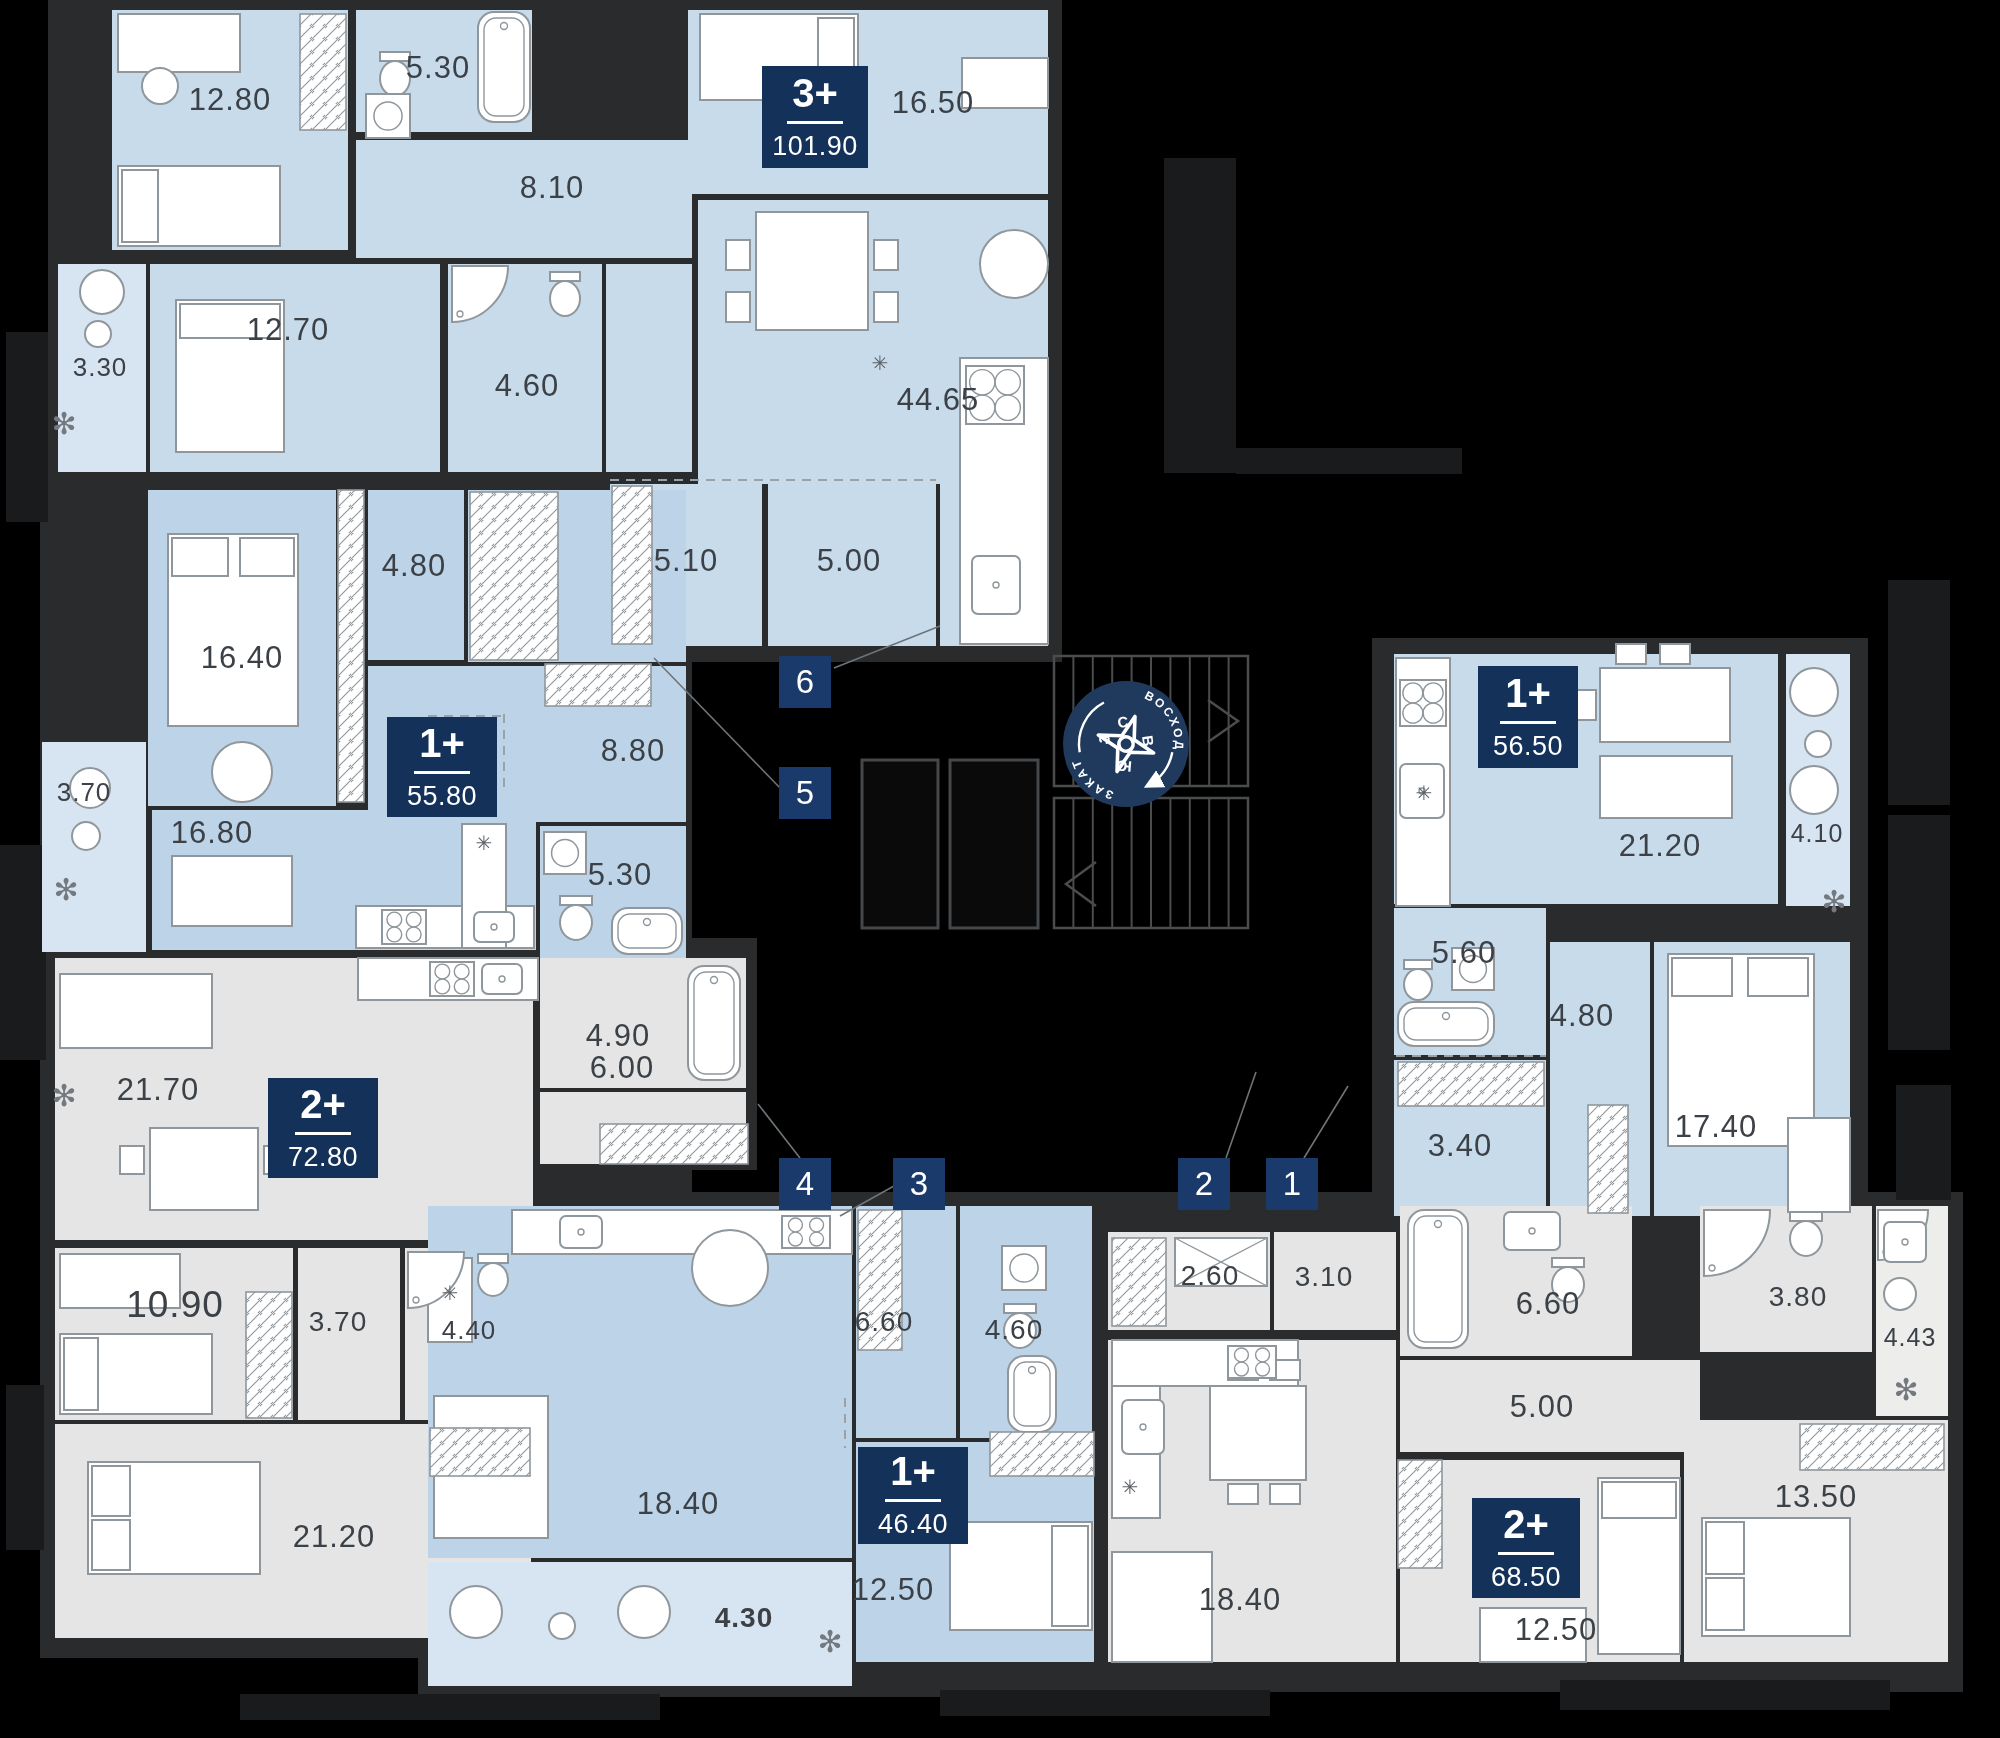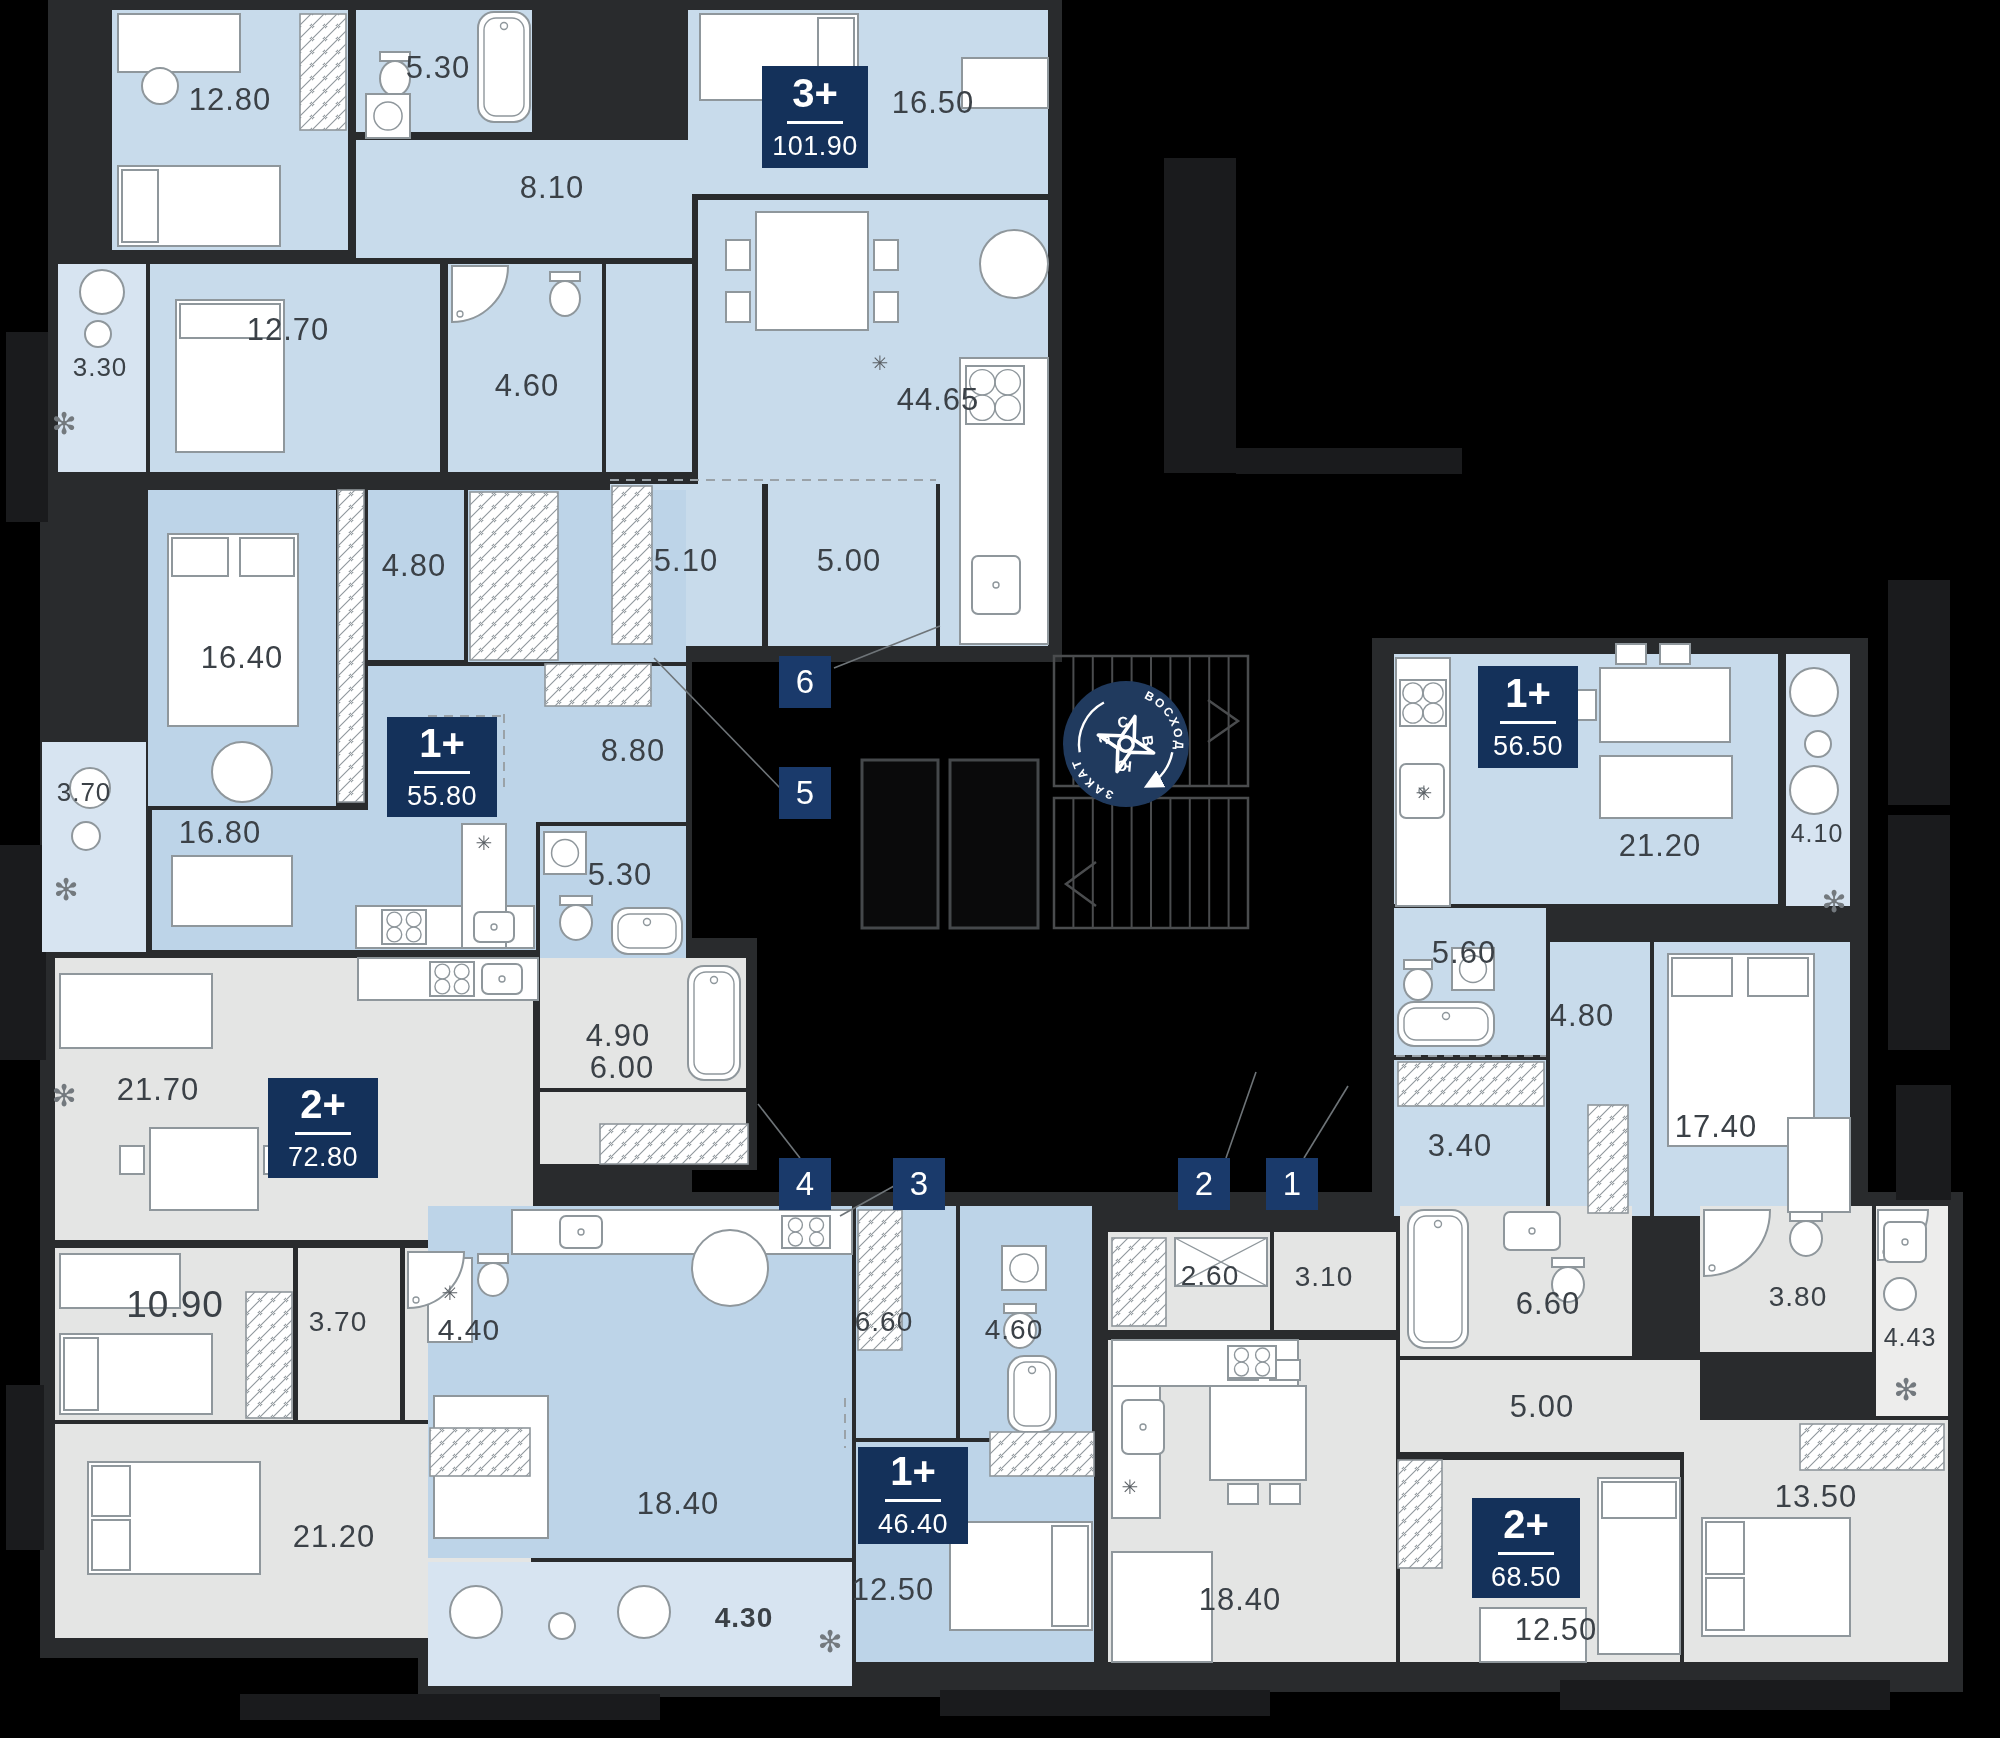--- a/index.html
+++ b/index.html
@@ -445,28 +445,28 @@
     <div class="room-label" style="left: 288px; top: 330px; font-size: 31px;">12.70</div>
     <div class="room-label" style="left: 100px; top: 367px; font-size: 26px;">3.30</div>
     <div class="room-label" style="left: 527px; top: 386px; font-size: 31px;">4.60</div>
     <div class="room-label" style="left: 938px; top: 400px; font-size: 31px;">44.65</div>
     <div class="room-label" style="left: 686px; top: 561px; font-size: 31px;">5.10</div>
     <div class="room-label" style="left: 849px; top: 561px; font-size: 31px;">5.00</div>
     <div class="room-label" style="left: 242px; top: 658px; font-size: 31px;">16.40</div>
     <div class="room-label" style="left: 414px; top: 566px; font-size: 31px;">4.80</div>
     <div class="room-label" style="left: 633px; top: 751px; font-size: 31px;">8.80</div>
     <div class="room-label" style="left: 620px; top: 875px; font-size: 31px;">5.30</div>
-    <div class="room-label" style="left: 212px; top: 833px; font-size: 31px; margin-left: 8px;">16.80</div>
+    <div class="room-label" style="left: 212px; top: 833px; font-size: 31px;">16.80</div>
     <div class="room-label" style="left: 84px; top: 792px; font-size: 26px;">3.70</div>
     <div class="room-label" style="left: 158px; top: 1090px; font-size: 31px;">21.70</div>
     <div class="room-label" style="left: 618px; top: 1036px; font-size: 31px;">4.90</div>
     <div class="room-label" style="left: 622px; top: 1068px; font-size: 31px;">6.00</div>
     <div class="room-label" style="left: 175px; top: 1305px; font-size: 37px;">10.90</div>
     <div class="room-label" style="left: 338px; top: 1322px; font-size: 28px;">3.70</div>
-    <div class="room-label" style="left: 469px; top: 1330px; font-size: 30px;">4.40</div>
+    <div class="room-label" style="left: 469px; top: 1330px; font-size: 26px;">4.40</div>
     <div class="room-label" style="left: 334px; top: 1537px; font-size: 31px;">21.20</div>
     <div class="room-label" style="left: 1660px; top: 846px; font-size: 31px;">21.20</div>
     <div class="room-label" style="left: 1817px; top: 833px; font-size: 25px;">4.10</div>
     <div class="room-label" style="left: 1464px; top: 953px; font-size: 31px;">5.60</div>
     <div class="room-label" style="left: 1582px; top: 1016px; font-size: 31px;">4.80</div>
     <div class="room-label" style="left: 1460px; top: 1146px; font-size: 31px;">3.40</div>
     <div class="room-label" style="left: 1716px; top: 1127px; font-size: 31px;">17.40</div>
     <div class="room-label" style="left: 678px; top: 1504px; font-size: 31px;">18.40</div>
     <div class="room-label" style="left: 884px; top: 1322px; font-size: 28px;">6.60</div>
     <div class="room-label" style="left: 1014px; top: 1330px; font-size: 28px;">4.60</div>

